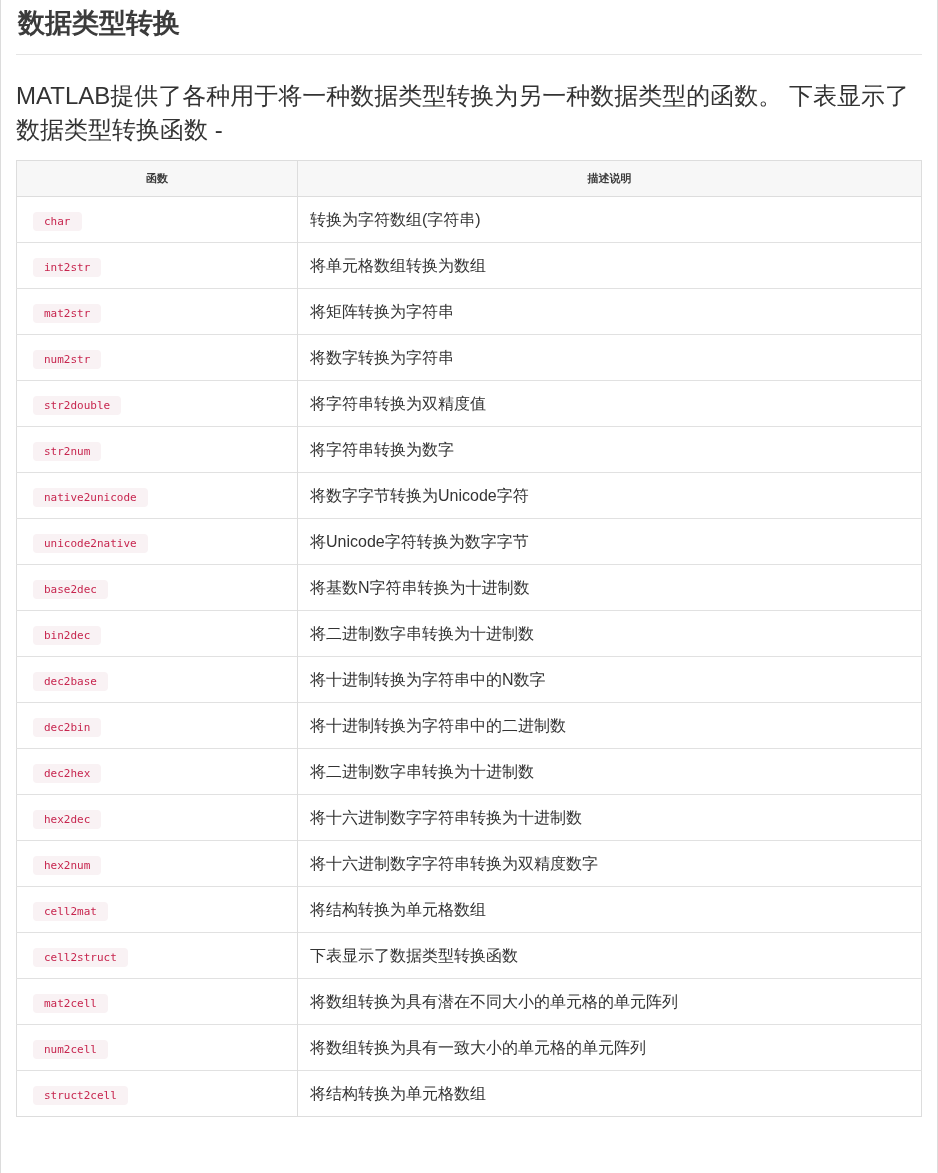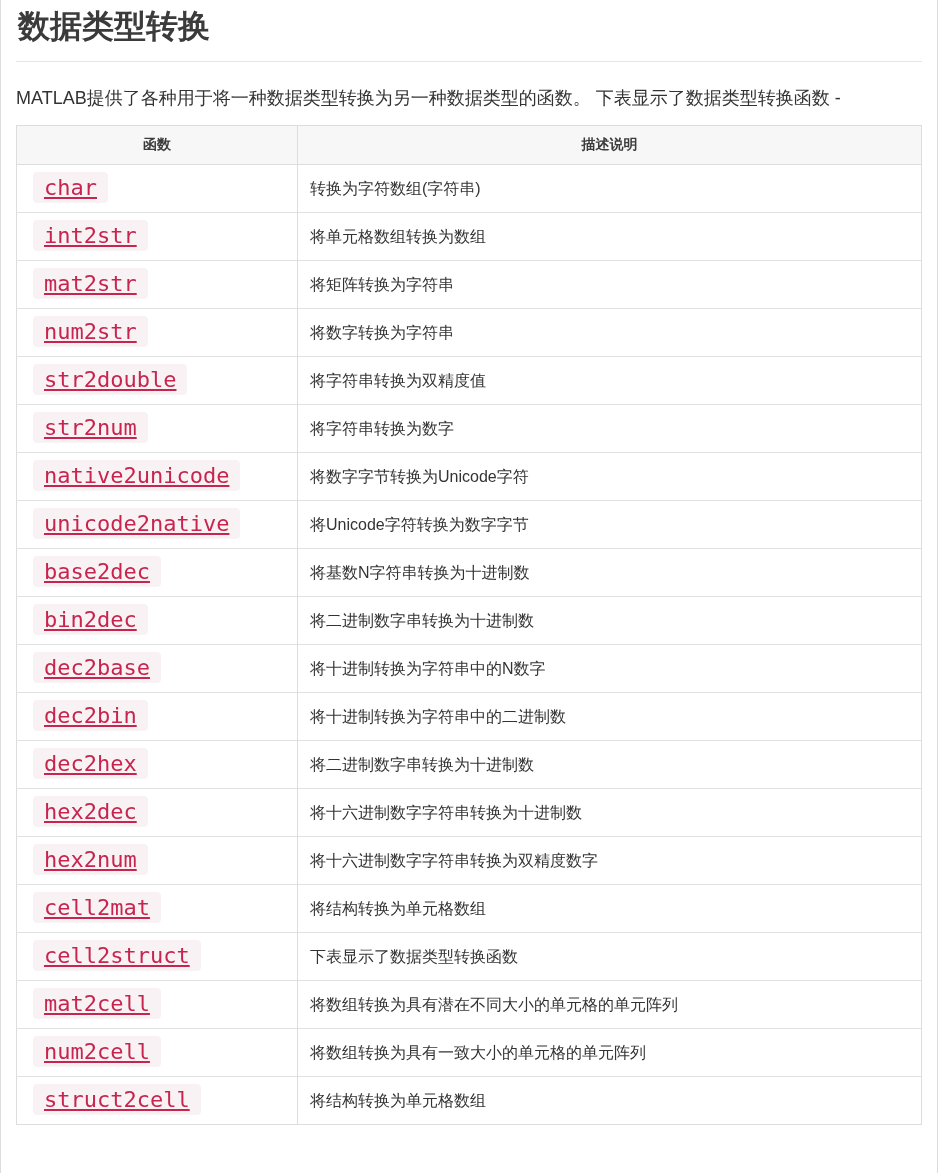--- a/index.html
+++ b/index.html
@@ -21,46 +21,46 @@
     color: var(--text);
   }
   .page {
     width: 938px;
     min-height: 1173px;
     border-left: 1px solid var(--page-edge);
     border-right: 1px solid var(--page-edge);
     padding: 6px 15px 16px 15px;
   }
   h1.article-title {
-    font-size: 32px;
+    font-size: 27px;
     line-height: 1.3;
     font-weight: bold;
     color: var(--heading);
     margin: 0 0 13px 2px;
   }
   hr.title-rule {
     border: none;
     border-top: 1px solid var(--hr);
     margin: 0 0 0 0;
   }
   p.intro {
-    font-size: 18px;
+    font-size: 24px;
     line-height: 1.4;
     margin: 24px 0 14px 0;
     color: var(--text);
   }
   table.fn-table {
     width: 100%;
     border-collapse: collapse;
     border: 1px solid var(--border);
     table-layout: fixed;
   }
   table.fn-table th {
     background: var(--header-bg);
-    font-size: 14px;
+    font-size: 11px;
     font-weight: bold;
     color: var(--heading);
     text-align: center;
     padding: 10px 8px;
     border: 1px solid var(--border);
   }
   table.fn-table col.c1 { width: 281px; }
   table.fn-table td {
     font-size: 16px;
     line-height: 21px;
@@ -69,28 +69,27 @@
     vertical-align: middle;
     background: #ffffff;
   }
   table.fn-table td.col-fn {
     border-right: 1px solid var(--border);
     padding-left: 16px;
   }
   table.fn-table td.col-desc { padding-left: 12px; }
   code.fn-code {
     font-family: "DejaVu Sans Mono", "Liberation Mono", monospace;
-    font-size: 22px;
+    font-size: 11px;
     line-height: 1;
     color: var(--code-text);
     background: var(--code-bg);
     border-radius: 4px;
     padding: 3px 11px;
     white-space: nowrap;
-    text-decoration: underline;
   }
 </style>
 </head>
 <body>
 
 <div class="page">
 
   <h1 class="article-title">数据类型转换</h1>
 
   <hr class="title-rule">

